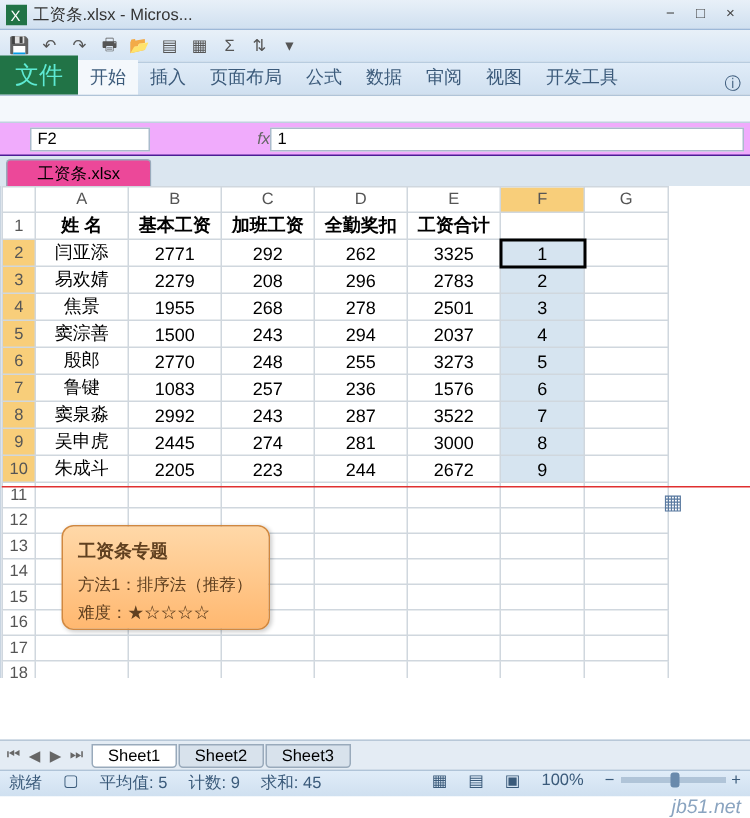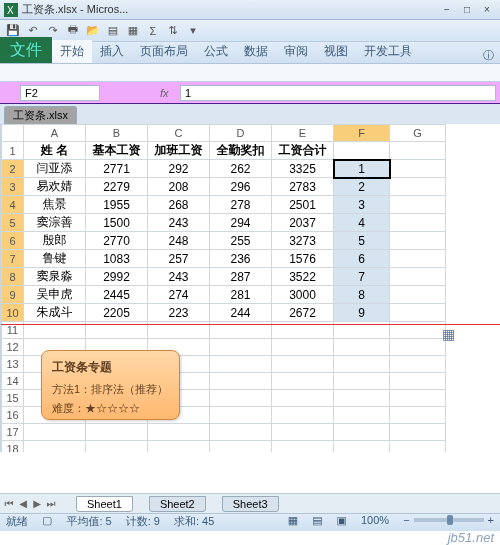--- a/index.html
+++ b/index.html
@@ -12,24 +12,24 @@
 .qat{height:22px;background:linear-gradient(#e8f0f8,#d4e4f4);display:flex;align-items:center;padding:0 4px;gap:2px;border-bottom:1px solid #b8ccdf}
 .qat-btn{width:18px;height:18px;display:flex;align-items:center;justify-content:center;font-size:11px;color:#555}
 .ribbon-tabs{height:22px;background:linear-gradient(#e0ecf8,#d0e0f0);display:flex;align-items:flex-end;border-bottom:1px solid #b0c4d8}
 .file-tab{background:#217346;color:#5eead4;padding:3px 10px;font-size:16px;height:26px;display:flex;align-items:center}
 .tab{padding:3px 8px;font-size:12px;color:#3b5a7a;cursor:pointer}
 .tab.active{background:#f4f8fc}
 .help-btn{margin-left:auto;padding:0 6px;color:#3b5a7a}
 .ribbon-body{height:18px;background:#f4f8fc;border-bottom:1px solid #c0d0e0}
 .name-row{height:22px;display:flex;align-items:center;background:#f0abfc;border-bottom:1px solid #4c1d95}
 .name-box{width:80px;border:1px solid #abc;background:#fff;padding:1px 4px;font-size:11px;margin-left:20px}
-.fx-label{width:20px;text-align:left;font-style:italic;color:#666;margin-left:60px}
+.fx-label{width:20px;text-align:right;font-style:italic;color:#666;margin-left:60px}
 .formula-bar{flex:1;border:1px solid #abc;background:#fff;padding:1px 4px;font-size:11px;margin-right:4px}
 .workbook-tab-row{height:20px;background:#dbe6f0;display:flex;align-items:flex-end;padding-left:4px}
-.wb-tab{background:#a3a3a3;border:1px solid #9ab;border-bottom:none;padding:1px 8px;font-size:11px;border-radius:3px 3px 0 0}
+.wb-tab{background:#ec4899;border:1px solid #9ab;border-bottom:none;padding:1px 20px;font-size:11px;border-radius:3px 3px 0 0}
 .grid-area{position:relative;background:#fff;height:328px;overflow:hidden;border-left:1px solid #c8d4e0}
 .grid-table{border-collapse:collapse;font-size:12px}
 .grid-table th,.grid-table td{border:1px solid #d0d7de;padding:0;height:17px;text-align:center;background:#fff}
 .col-head{background:linear-gradient(#f5f8fb,#e2e9f0);color:#555;font-weight:normal;font-size:11px}
 .row-head{background:linear-gradient(#f5f8fb,#e2e9f0);color:#555;font-weight:normal;width:22px;font-size:11px}
 .col-A{width:62px}.col-B{width:62px}.col-C{width:62px}.col-D{width:62px}.col-E{width:62px}.col-F{width:56px}.col-G{width:56px}
 .data-cell{text-align:right;padding-right:3px}
 .name-cell{text-align:left;padding-left:3px}
 .hdr-cell{font-weight:bold;text-align:center}
 .row-head.sel{background:#f8ce7a}
@@ -38,21 +38,21 @@
 .sel-border{outline:2px solid #000;outline-offset:-1px}
 .red-line{position:absolute;left:0;right:0;height:1px;background:#e03030;top:200px;z-index:5}
 .fill-handle{position:absolute;width:14px;height:14px;right:44px;top:202px;font-size:14px;color:#5a7aa0}
 .callout{position:absolute;left:40px;top:226px;width:139px;height:70px;background:linear-gradient(#ffd8a8,#ffb870);border:1px solid #d08840;border-radius:8px;padding:8px 10px;font-size:12px;color:#604020;box-shadow:1px 1px 3px rgba(0,0,0,.2)}
 .callout .t1{font-weight:bold;margin-bottom:6px}
 .callout .t2{margin-bottom:4px;font-size:11px}
 .callout .t3{font-size:11px}
 .sheet-tabs{position:absolute;bottom:32px;left:0;right:0;height:20px;background:#e4ecf4;display:flex;align-items:center;border-top:1px solid #b8c8d8}
 .nav-btns{display:flex;padding:0 2px}
 .nav-btn{width:14px;text-align:center;color:#666;font-size:10px}
-.sheet-tab{background:#fff;border:1px solid #9ab;padding:1px 10px;font-size:11px;border-radius:0 0 3px 3px;margin-left:16px}
+.sheet-tab{background:#fff;border:1px solid #9ab;padding:1px 10px;font-size:11px;border-radius:0 0 3px 3px;margin-left:1px}
 .sheet-tab.inactive{background:#d8e2ec}
 .status-bar{position:absolute;bottom:14px;left:0;right:0;height:18px;background:linear-gradient(#e0ecf8,#cfe0f0);display:flex;align-items:flex-start;font-size:11px;color:#3a5a7a;padding:0 6px;gap:14px;border-top:1px solid #b0c4d8}
 .status-bar .spacer{flex:1}
 .zoom-ctl{display:flex;align-items:center;gap:4px}
 .zoom-track{width:70px;height:4px;background:#b0c4d8;position:relative}
 .zoom-thumb{position:absolute;left:33px;top:-3px;width:6px;height:10px;background:#6a8aac;border-radius:2px}
 .watermark{position:absolute;bottom:0;right:6px;font-size:13px;color:#8aa4c0;font-style:italic}
 .attrib{position:absolute;bottom:0;left:0;right:0;height:14px;background:#fff;display:flex;justify-content:flex-end;padding-right:6px}
 </style>
 </head>

